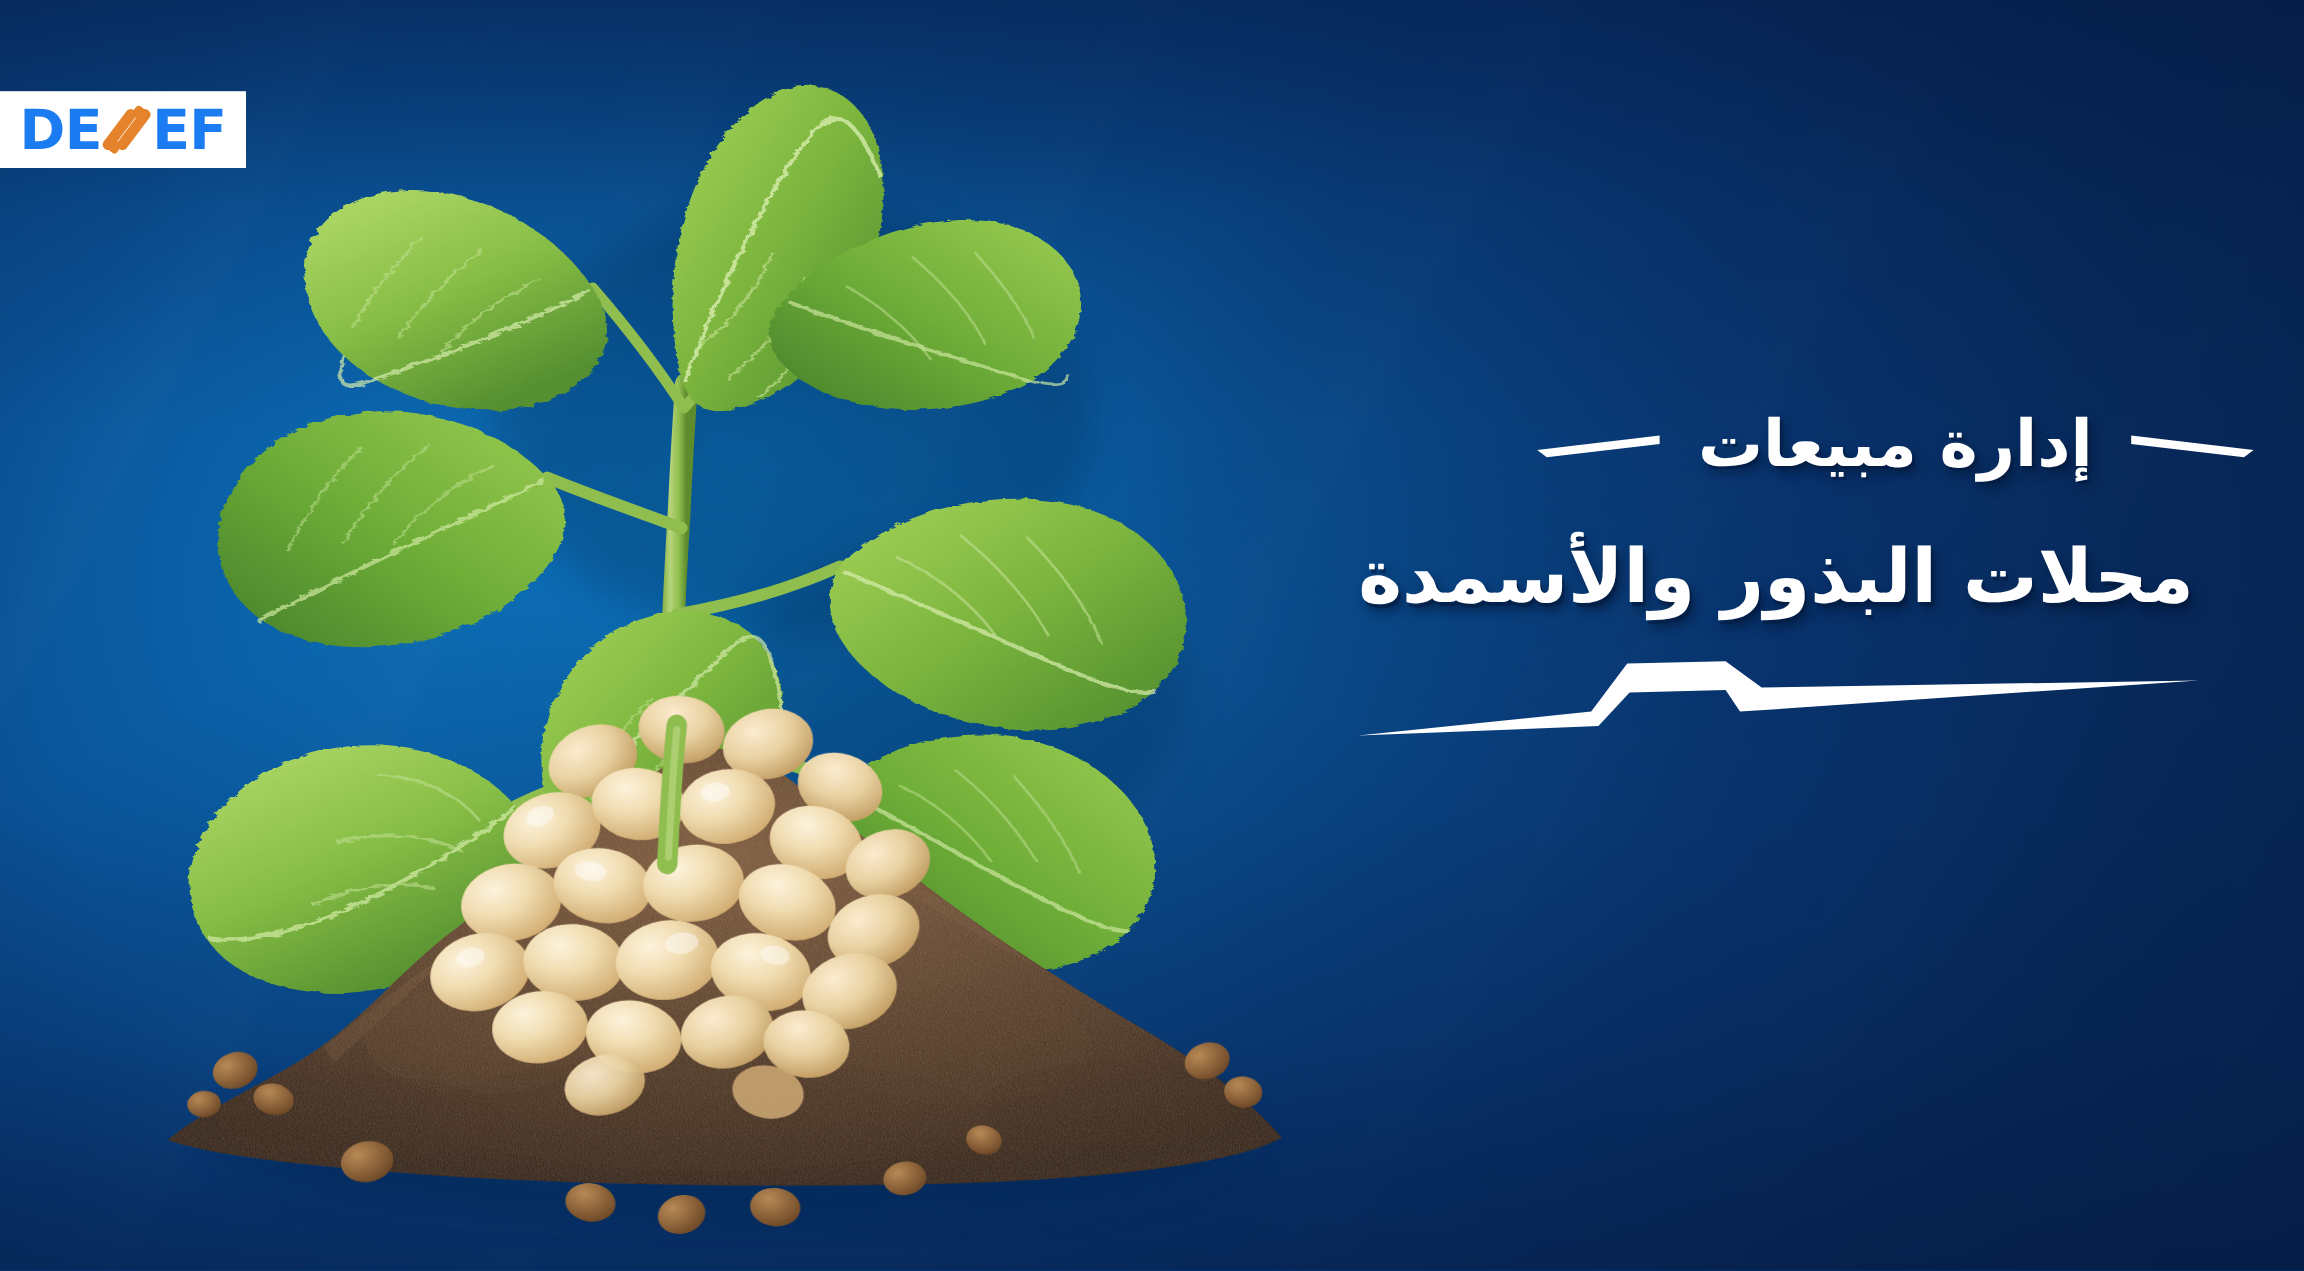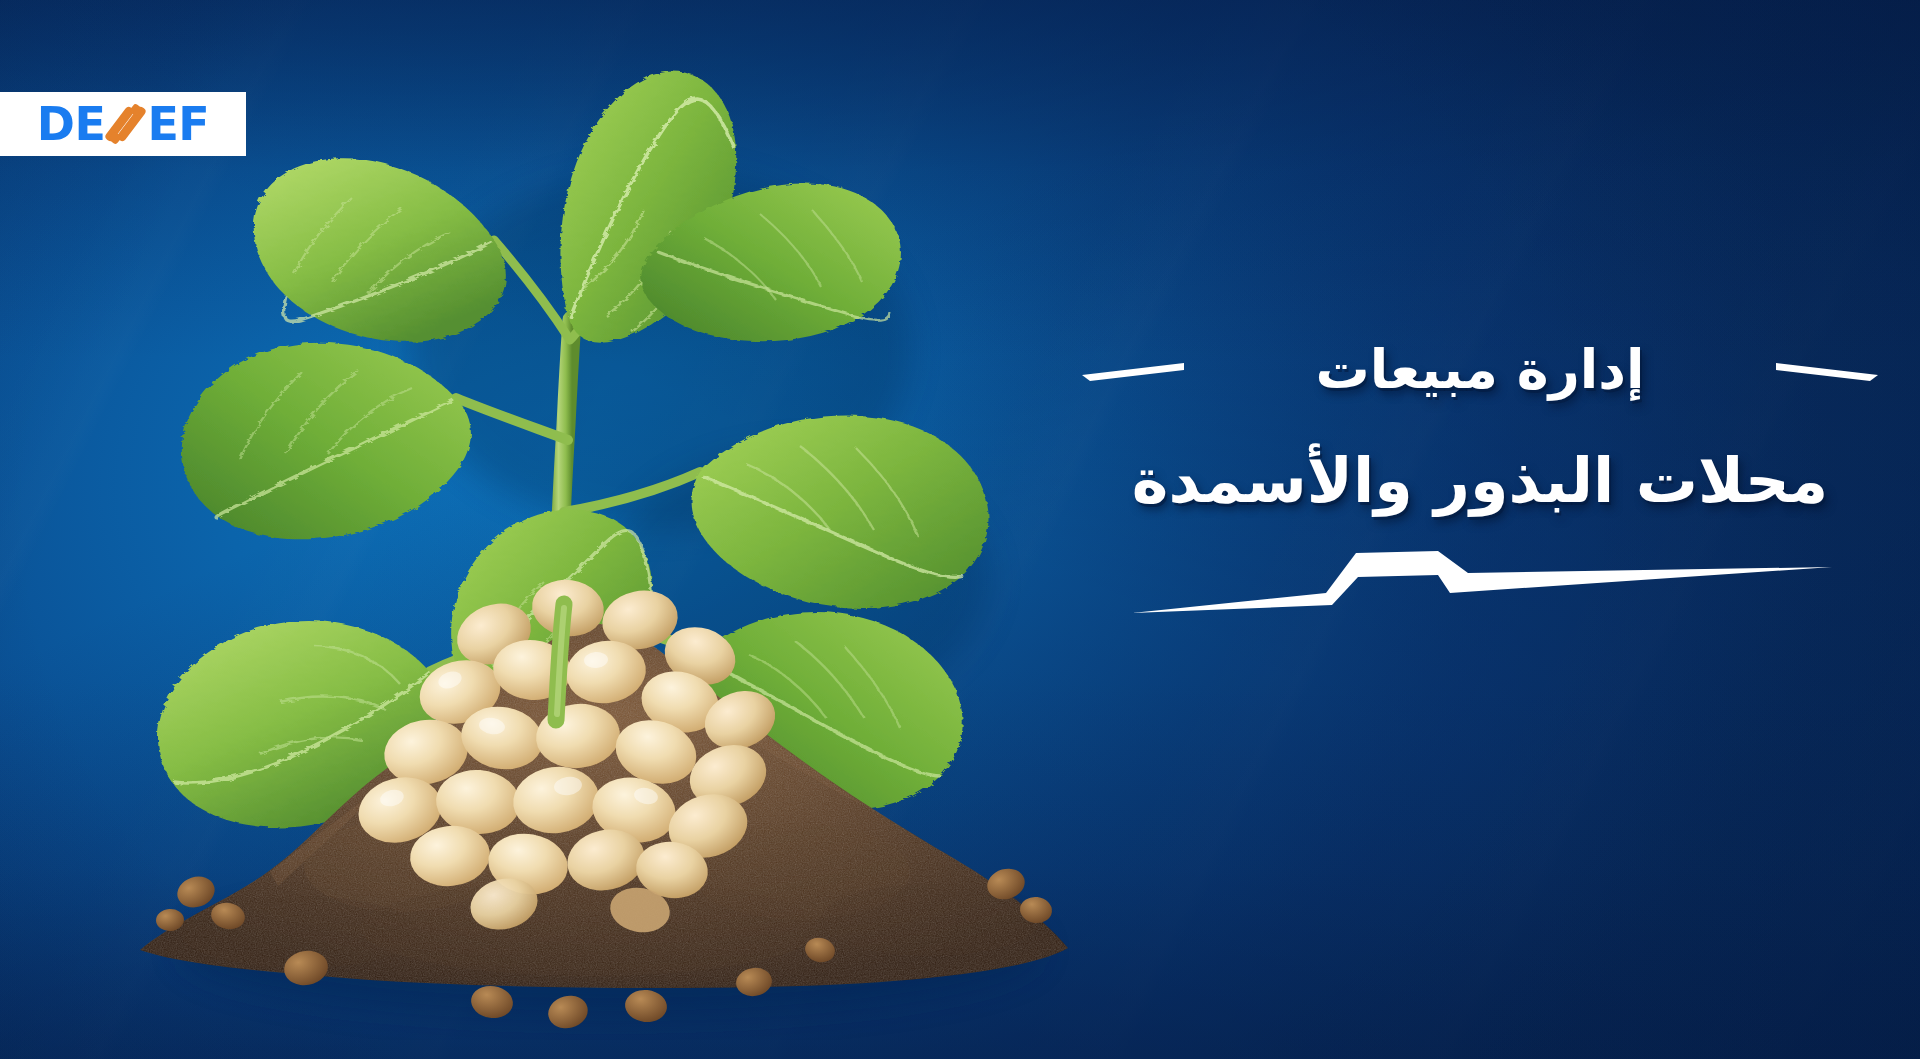--- a/index.html
+++ b/index.html
@@ -77,22 +77,22 @@
   .vignette {
     position: absolute;
     inset: 0;
     background: radial-gradient(ellipse 1500px 1200px at 42% 48%, rgba(0,0,0,0) 52%, rgba(3,22,58,0.30) 88%, rgba(3,20,54,0.48) 100%);
   }
 
   
   .logo-box {
     position: absolute;
     left: 0;
-    top: 92px;
-    width: 246px;
+    top: 76px;
+    width: 205px;
     height: 64px;
     background: #ffffff;
     display: flex;
     align-items: center;
     justify-content: center;
     z-index: 40;
   }
   .logo-wordmark {
     display: flex;
     align-items: center;
@@ -157,21 +157,21 @@
     right: 40px;
     top: 330px;
     width: 800px;
     text-align: center;
     direction: rtl;
     z-index: 35;
   }
   .line-1 {
     display: flex;
     align-items: center;
-    justify-content: space-between;
+    justify-content: flex-start;
     gap: 30px;
     height: 80px;
   }
   .title-text {
     font-family: "DejaVu Sans", "Liberation Sans", sans-serif;
     font-weight: 700;
     color: #ffffff;
     white-space: nowrap;
     text-shadow:
       2px 3px 0 rgba(3,26,62,0.55),

